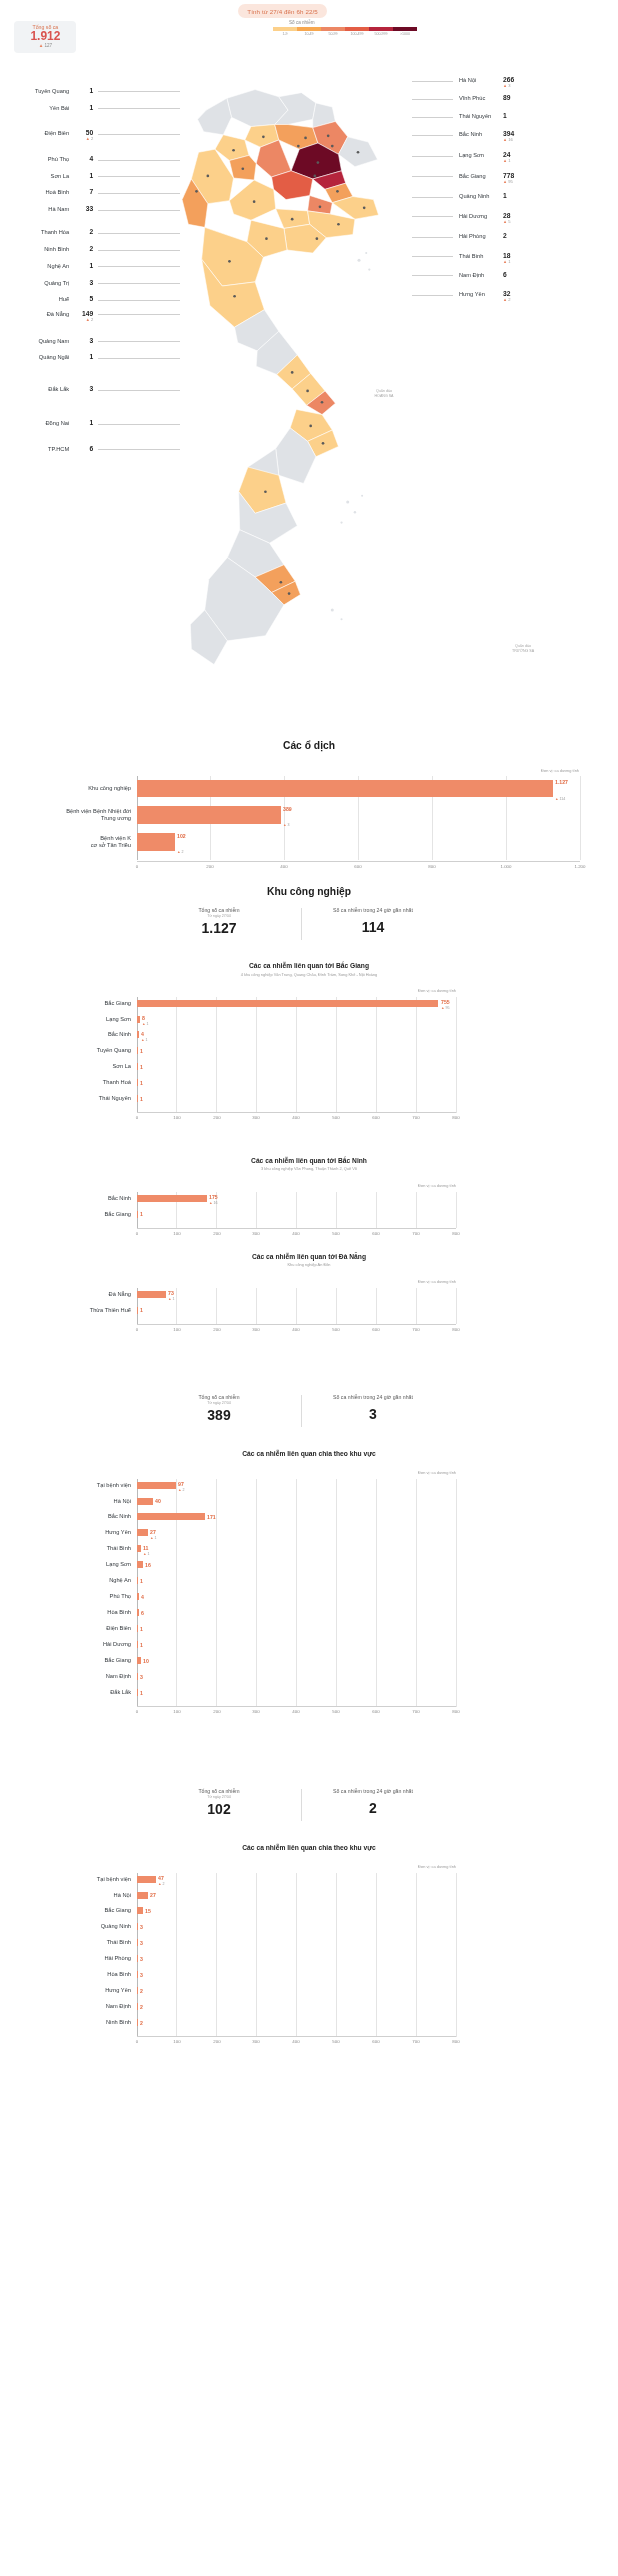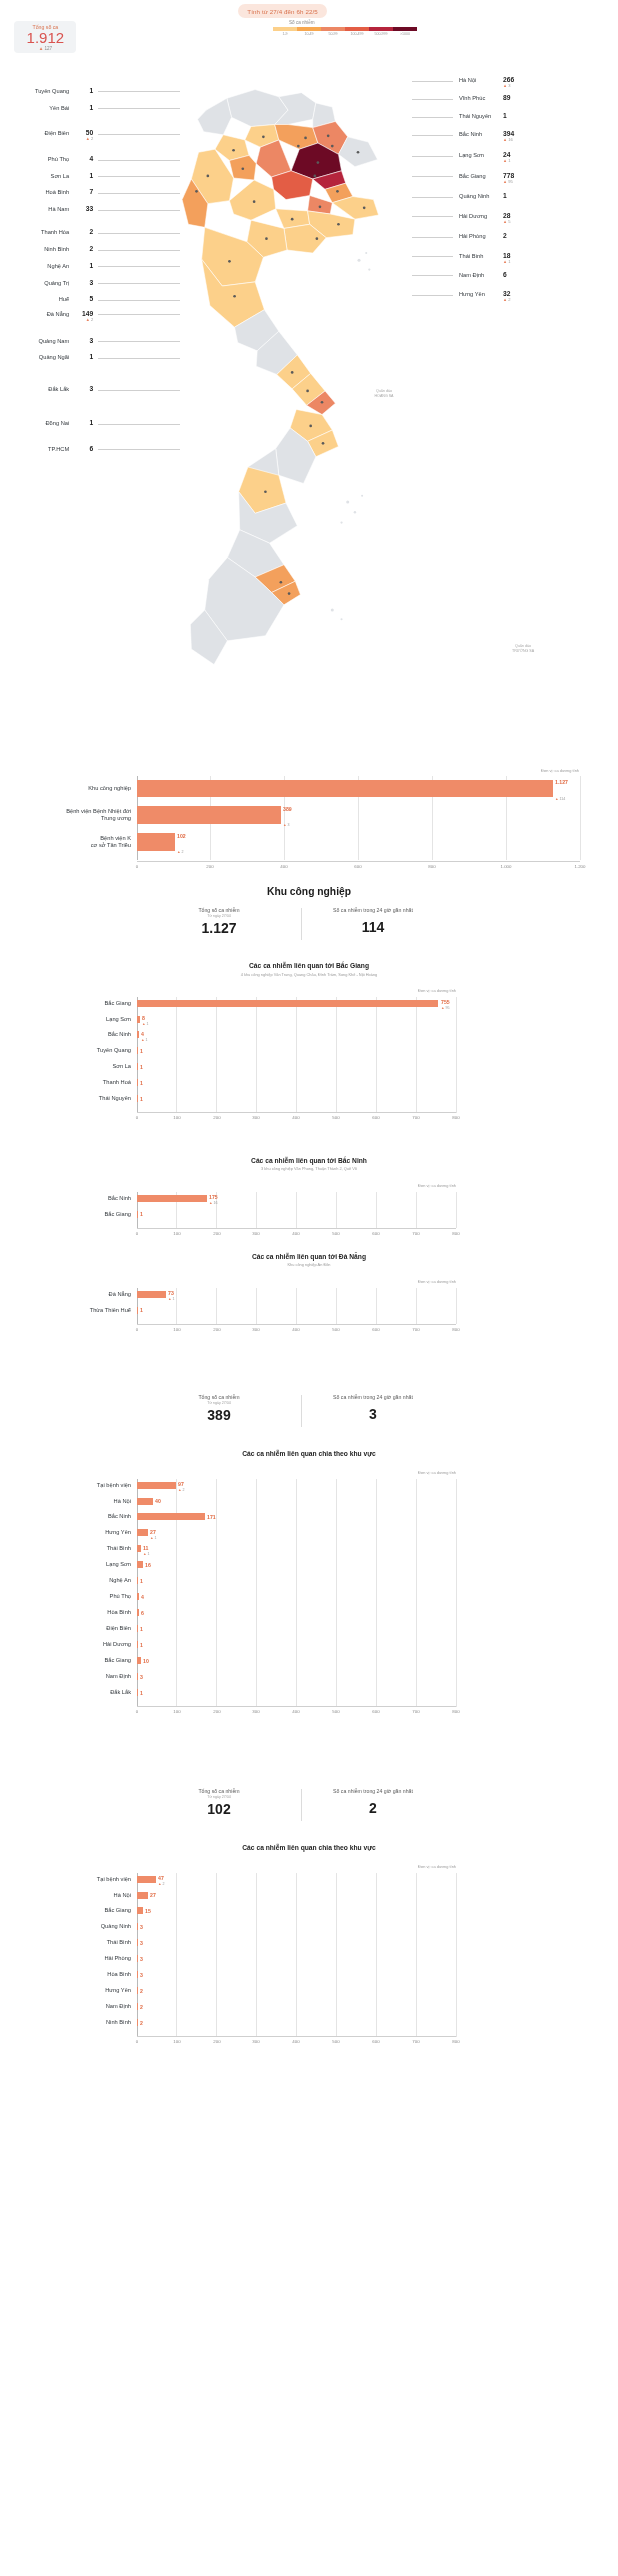--- a/index.html
+++ b/index.html
@@ -17,21 +17,21 @@
     background:#fbe6dd; color:#d9734f;
     font-size:6.2px; padding:3.6px 9.3px; border-radius:7.2px;
     letter-spacing:0.1px; white-space:nowrap;
   }
   .total-card{
     position:absolute; left:14.4px; top:20.6px; width:62px; height:32px;
     background:#f1f3f5; border-radius:4.1px; text-align:center;
     padding-top:3.1px;
   }
   .total-card .lbl{ font-size:5.2px; color:#d9734f; }
-  .total-card .num{ font-size:15px; font-weight:normal; color:#d9534f; line-height:1.1; }
+  .total-card .num{ font-size:12px; font-weight:bold; color:#d9534f; line-height:1.1; }
   .total-card .delta{ font-size:4.6px; color:#8b8b8b; }
   .total-card .delta .arr{ color:#e8825e; font-size:4.6px; }
 
   .legend-title{
     position:absolute; left:289px; top:19.6px; font-size:4.6px; color:#8b8b8b;
   }
   .legend-bar{ position:absolute; left:273px; top:27px; display:flex; }
   .legend-bar .sw{ width:24px; height:4.1px; }
   .legend-labels{ position:absolute; left:273px; top:32px; display:flex; }
   .legend-labels span{ width:24px; font-size:3.6px; color:#9a9a9a; text-align:center; }
@@ -401,20 +401,21 @@
       </div>
 
     <div class="sea-lbl" style="left:361px; top:340px; width:46px;">
       <span>Quần đảo</span><br><span>HOÀNG SA</span>
     </div>
     <div class="sea-lbl" style="left:500px; top:595px; width:46px;">
       <span>Quần đảo</span><br><span>TRƯỜNG SA</span>
     </div>
   </div>
 
+  <div class="sec-title" style="top:740px;">Các ổ dịch</div>
   <div id="chart-outbreaks" class="chart" style="left:0; top:762px; width:618px; height:103px;">
       <div class="unit" style="right: 39px; top: 6.2px;">Đơn vị: ca dương tính</div>
       <div class="gl" style="left: 137px; top: 14.4px; height: 84px; background: rgb(185, 185, 185);"></div>
       <div class="gl" style="left: 210px; top: 14.4px; height: 84px;"></div>
       <div class="gl" style="left: 284px; top: 14.4px; height: 84px;"></div>
       <div class="gl" style="left: 358px; top: 14.4px; height: 84px;"></div>
       <div class="gl" style="left: 432px; top: 14.4px; height: 84px;"></div>
       <div class="gl" style="left: 506px; top: 14.4px; height: 84px;"></div>
       <div class="gl" style="left: 580px; top: 14.4px; height: 84px;"></div>
       <div class="bar" style="left: 137px; top: 17.5px; width: 416px; height: 17.5px;"></div>

